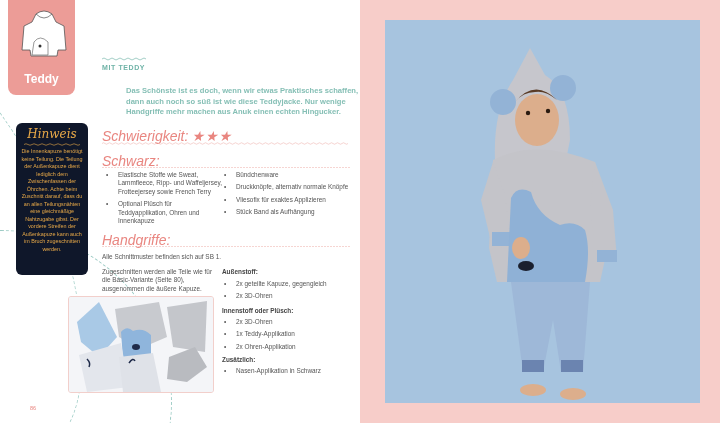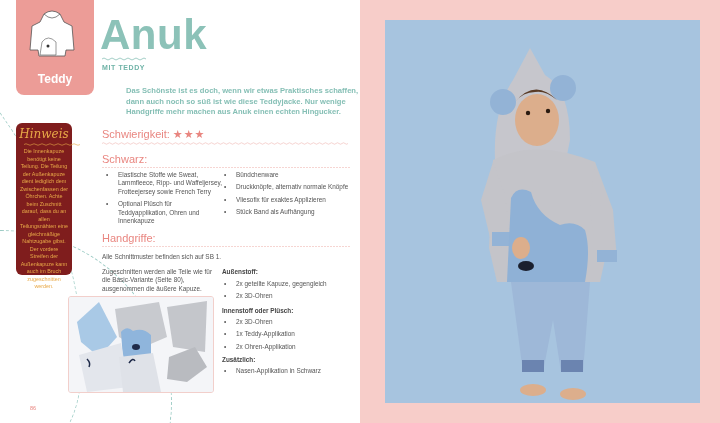--- a/index.html
+++ b/index.html
@@ -5,42 +5,42 @@
   html, body { margin:0; padding:0; }
   body { width:720px; height:423px; position:relative; overflow:hidden; background:#ffffff; font-family:"Liberation Sans", sans-serif; }
   .left-page { position:absolute; left:0; top:0; width:360px; height:423px; background:#fff; overflow:hidden; }
   .right-page { position:absolute; left:360px; top:0; width:360px; height:423px; background:#f7cdc9; }
 
   
   .arc { position:absolute; border:1.5px dashed #9ccbc4; border-radius:50%; }
   .arc1 { left:-170px; top:230px; width:340px; height:340px; }
   .arc2 { left:-120px; top:40px; width:180px; height:420px; border-color:#9ccbc4; transform:rotate(-20deg); opacity:0.9; }
 
-  .teddy-card { position:absolute; left:16px; top:0; width:78px; height:95px; background:#ec9c97; border-radius:0 0 8px 8px; }
+  .teddy-card { position:absolute; left:8px; top:0; width:67px; height:95px; background:#ec9c97; border-radius:0 0 8px 8px; }
   .teddy-card .jacket { position:absolute; left:12px; top:8px; width:48px; height:52px; }
   .teddy-card .label { position:absolute; left:0; right:0; top:72px; text-align:center; color:#fff; font-size:12px; font-weight:bold; }
 
   .title { position:absolute; left:100px; top:14px; font-size:42px; font-weight:bold; color:#8cc2b8; letter-spacing:0.5px; line-height:1; }
   .title-wave { position:absolute; left:102px; top:57px; width:44px; height:4px; }
   .subtitle { position:absolute; left:102px; top:64px; font-size:7px; font-weight:bold; color:#6fb3a7; letter-spacing:0.6px; }
 
   .intro { position:absolute; left:102px; top:86px; width:250px; font-size:7.6px; line-height:10.5px; color:#85bfb5; font-weight:bold;margin-left:24px; }
 
-  .section-head { position:absolute; left:102px; font-size:11px; color:#e98680; }
+  .section-head { position:absolute; left:102px; font-size:14px; color:#e98680;font-style:italic; }
   .section-head .stars { color:#e98680; letter-spacing:1px; margin-left:3px; }
   .wave-line { position:absolute; left:102px; width:248px; height:3px; }
 
   .list { position:absolute; margin:0; padding:0; list-style:none; font-size:6.4px; line-height:8.4px; color:#555; }
   .list li { position:relative; padding-left:14px; margin-bottom:4px; }
   .list li::before { content:"\2022"; position:absolute; left:2px; top:0; color:#555; }
 
   .plain { position:absolute; font-size:6.4px; line-height:8.4px; color:#555; }
   .subhead { position:absolute; font-size:6.4px; color:#444; font-weight:bold; }
 
-  .hint-box { position:absolute; left:16px; top:123px; width:56px; height:152px; background:#7f1d1d; border-radius:6px; }
+  .hint-box { position:absolute; left:16px; top:123px; width:72px; height:152px; background:#0f172a; border-radius:6px; }
   .hint-title { position:absolute; left:0; right:0; top:4px; text-align:center; font-family:"DejaVu Serif", serif; font-style:italic; font-size:12px; color:#e8a948; }
   .hint-wave { position:absolute; left:8px; top:20px; width:56px; height:3px; }
   .hint-text { position:absolute; left:4px; right:4px; top:25px; text-align:center; font-size:5.4px; line-height:7.5px; color:#e8a948; }
 
   .pieces-photo { position:absolute; left:68px; top:296px; width:144px; height:95px; border:1px solid #f2cfcb; border-radius:3px; background:#f4f5f8; overflow:hidden; }
   .page-num { position:absolute; left:30px; top:405px; font-size:5.5px; color:#e98680; }
 
   .photo { position:absolute; left:25px; top:20px; width:315px; height:383px; background:#a7c4df; overflow:hidden; }
 </style>
 </head>
@@ -53,21 +53,20 @@
   <div class="teddy-card">
     <svg class="jacket" viewBox="0 0 48 52">
       <path d="M16 6 Q24 0 32 6 L36 14 L44 18 L46 42 L38 42 L37 48 L11 48 L10 42 L2 42 L4 18 L12 14 Z" fill="#fff" stroke="#555" stroke-width="0.8"></path>
       <path d="M16 6 Q24 14 32 6" fill="none" stroke="#555" stroke-width="0.7"></path>
       <path d="M14 34 Q20 26 28 34 L28 47 L12 47 Z" fill="#fff" stroke="#555" stroke-width="0.6"></path>
       <circle cx="20" cy="38" r="1.5" fill="#333"></circle>
     </svg>
     <div class="label">Teddy</div>
   </div>
 
-  <div class="title">Anuk</div>
   <svg class="title-wave" viewBox="0 0 44 4">
       <path d="M0 2 Q2 0 4 2 T8 2 T12 2 T16 2 T20 2 T24 2 T28 2 T32 2 T36 2 T40 2 T44 2" fill="none" stroke="#8cc2b8" stroke-width="0.8"></path>
     </svg>
   <div class="subtitle">MIT TEDDY</div>
 
   <div class="intro">Das Schönste ist es doch, wenn wir etwas Praktisches schaffen, das dann auch noch so süß ist wie diese Teddyjacke. Nur wenige Handgriffe mehr machen aus Anuk einen echten Hingucker.</div>
 
   <div class="section-head" style="top:128px;">
     <span>Schwierigkeit:</span><span class="stars">★★★</span>
   </div>

